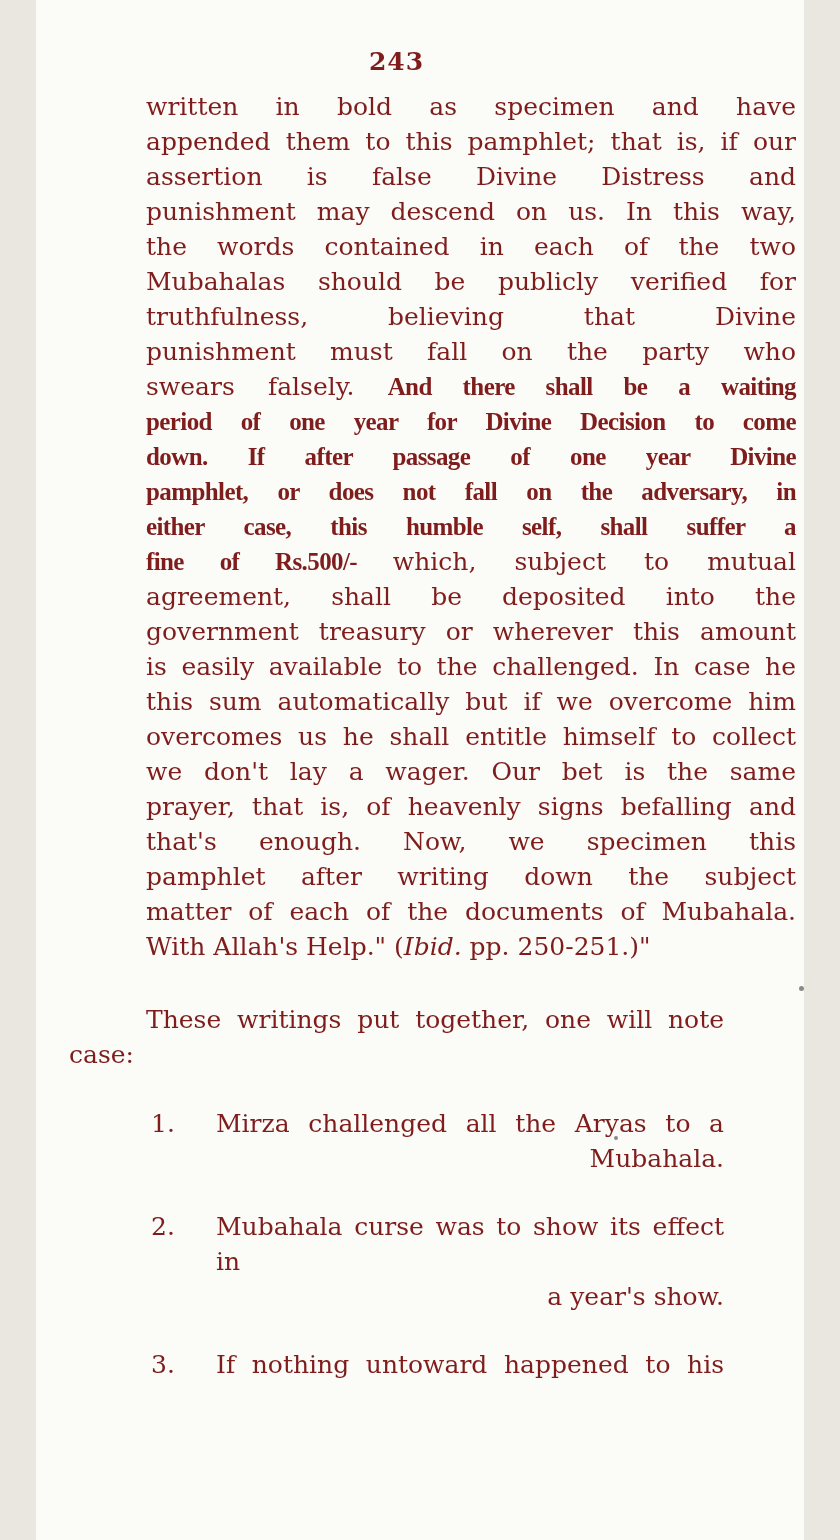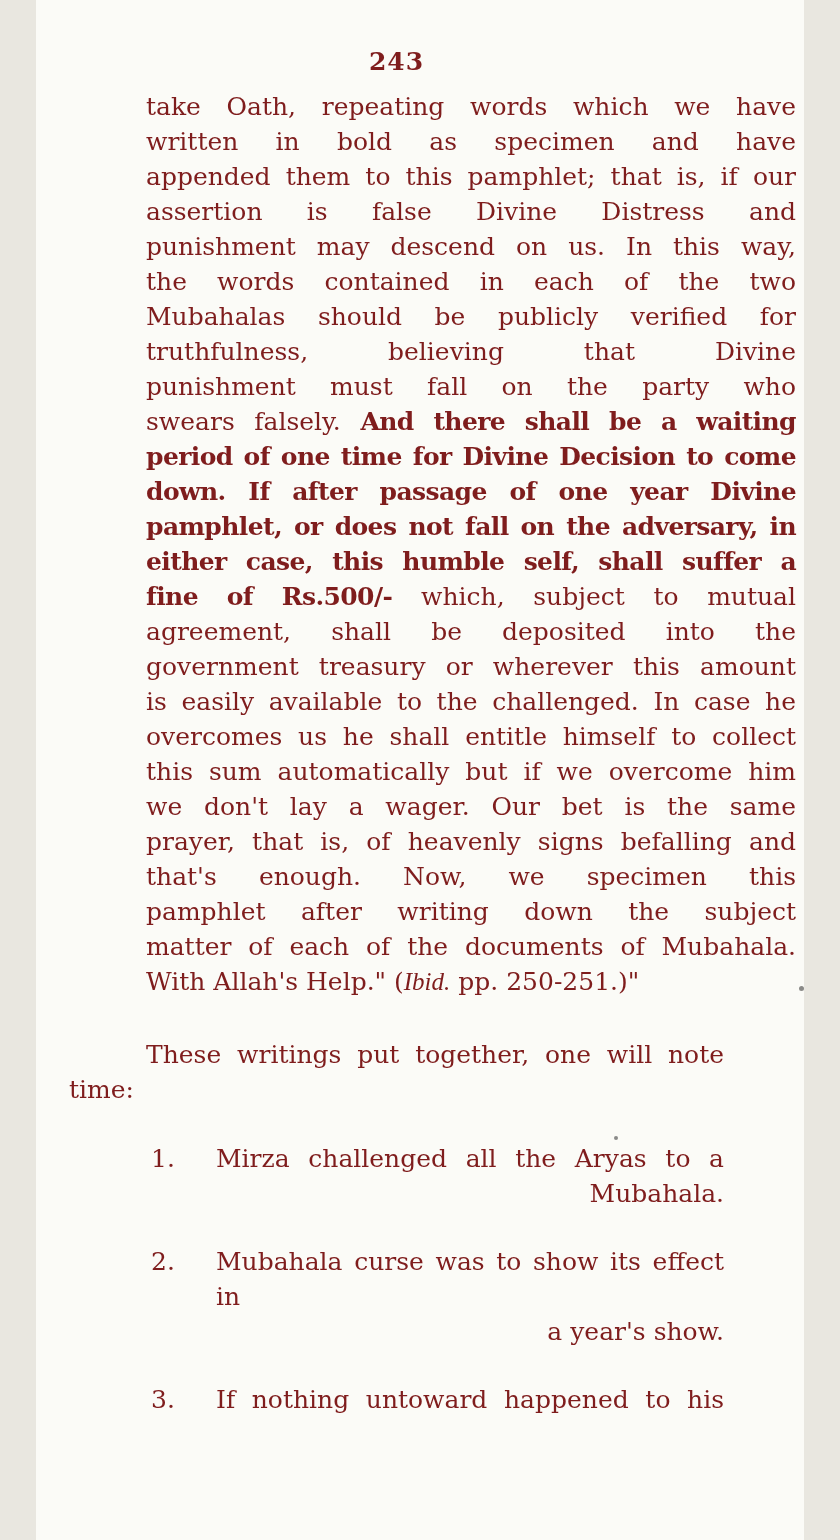--- a/index.html
+++ b/index.html
@@ -27,22 +27,22 @@
   }
 
   .quote {
     margin-left: 77px;
     margin-top: 10px;
     width: 650px;
   }
   .qline { text-align: justify; text-align-last: justify; }
   .qline.qlast { text-align: left; text-align-last: auto; }
 
-  .bold { font-weight: bold; letter-spacing: -0.6px; }
-  .italic { font-style: italic; font-family: Liberation Serif, serif; }
+  .bold { font-weight: bold; letter-spacing: -0.6px; font-family: Liberation Serif, serif; }
+  .italic { font-style: italic; }
 
   .after-quote { margin: 38px 0 0 0; }
   .para-line1 {
     display: block;
     margin-left: 77px;
     text-align: justify;
     text-align-last: justify;
   }
   .para-line2 { display: block; }
 
@@ -62,51 +62,50 @@
   .speck.comma { border-radius: 60% 60% 60% 10%; transform: rotate(18deg); }
 </style>
 </head>
 <body>
 
 <div class="page">
 
   <div class="page-number">243</div>
 
   <div class="quote">
-      <div class="qline"><span class="">take Oath, repeating words which we have</span></div>
       <div class="qline"><span class="">written in bold as specimen and have</span></div>
       <div class="qline"><span class="">appended them to this pamphlet; that is, if our</span></div>
       <div class="qline"><span class="">assertion is false Divine Distress and</span></div>
       <div class="qline"><span class="">punishment may descend on us. In this way,</span></div>
       <div class="qline"><span class="">the words contained in each of the two</span></div>
       <div class="qline"><span class="">Mubahalas should be publicly verified for</span></div>
       <div class="qline"><span class="">truthfulness, believing that Divine</span></div>
       <div class="qline"><span class="">punishment must fall on the party who</span></div>
       <div class="qline"><span class="">swears falsely. </span><span class="bold">And there shall be a waiting</span></div>
-      <div class="qline"><span class="bold">period of one time for Divine Decision to come</span></div>
+      <div class="qline"><span class="bold">period of one year for Divine Decision to come</span></div>
       <div class="qline"><span class="bold">down. If after passage of one year Divine</span></div>
       <div class="qline"><span class="bold">pamphlet, or does not fall on the adversary, in</span></div>
       <div class="qline"><span class="bold">either case, this humble self, shall suffer a</span></div>
       <div class="qline"><span class="bold">fine of Rs.500/- </span><span class="">which, subject to mutual</span></div>
       <div class="qline"><span class="">agreement, shall be deposited into the</span></div>
       <div class="qline"><span class="">government treasury or wherever this amount</span></div>
       <div class="qline"><span class="">is easily available to the challenged. In case he</span></div>
+      <div class="qline"><span class="">this sum automatically but if we overcome him</span></div>
       <div class="qline"><span class="">overcomes us he shall entitle himself to collect</span></div>
-      <div class="qline"><span class="">this sum automatically but if we overcome him</span></div>
       <div class="qline"><span class="">we don't lay a wager. Our bet is the same</span></div>
       <div class="qline"><span class="">prayer, that is, of heavenly signs befalling and</span></div>
       <div class="qline"><span class="">that's enough. Now, we specimen this</span></div>
       <div class="qline"><span class="">pamphlet after writing down the subject</span></div>
       <div class="qline"><span class="">matter of each of the documents of Mubahala.</span></div>
       <div class="qline qlast"><span class="">With Allah's Help." (</span><span class="italic">Ibid.</span><span class=""> pp. 250-251.)"</span></div>
     </div>
 
   <p class="after-quote">
     <span class="para-line1">These writings put together, one will note</span>
-    <span class="para-line2">time:</span>
+    <span class="para-line2">case:</span>
   </p>
 
   <div class="notes-list">
       <div class="note-item">
         <span class="note-num">1.</span>
         <div class="note-body">
           <div class="nline">Mirza challenged all the Aryas to a</div>
           <div class="nline nlast">Mubahala.</div>
         </div>
       </div>

